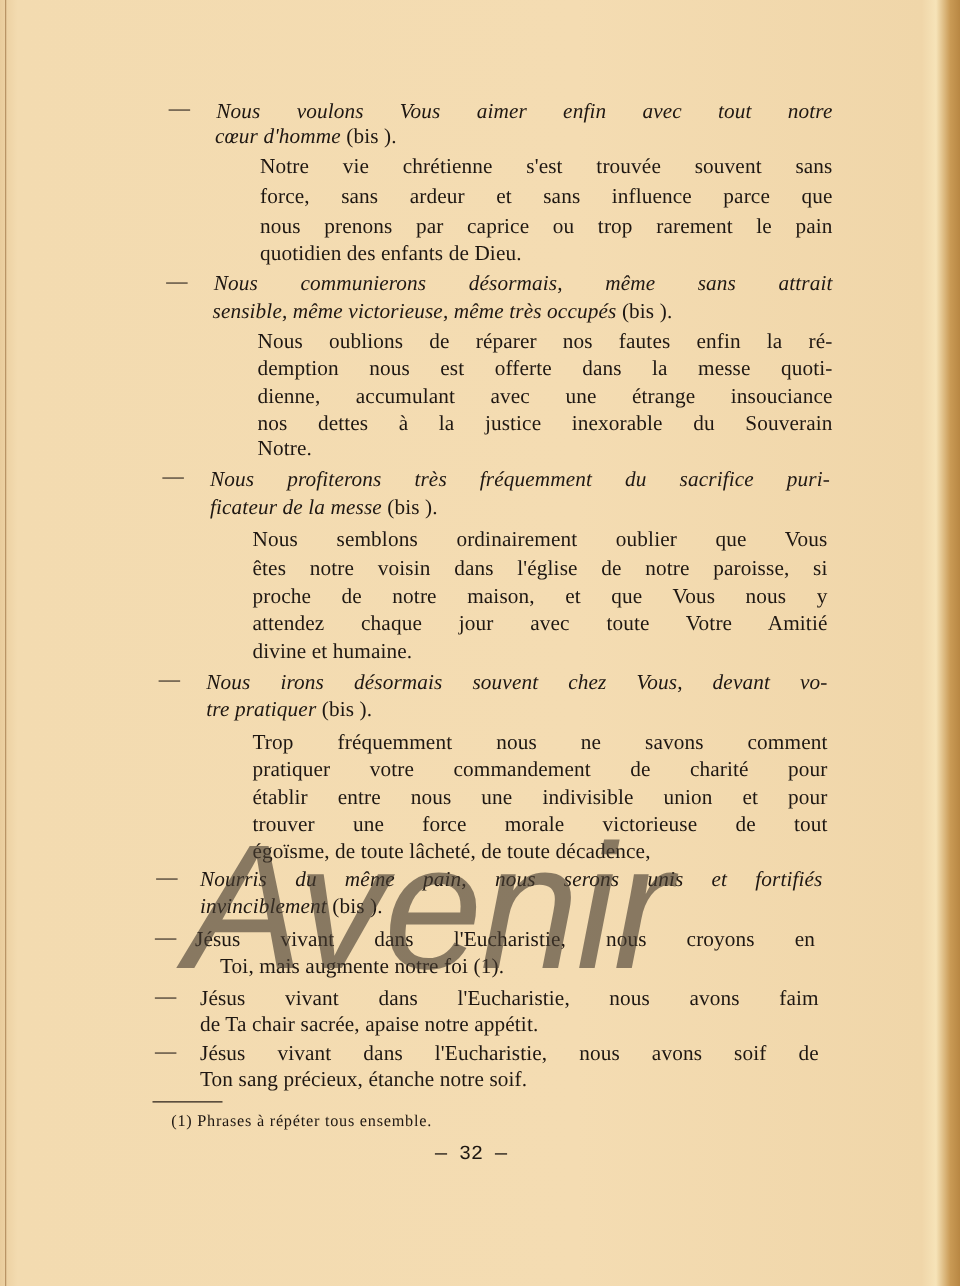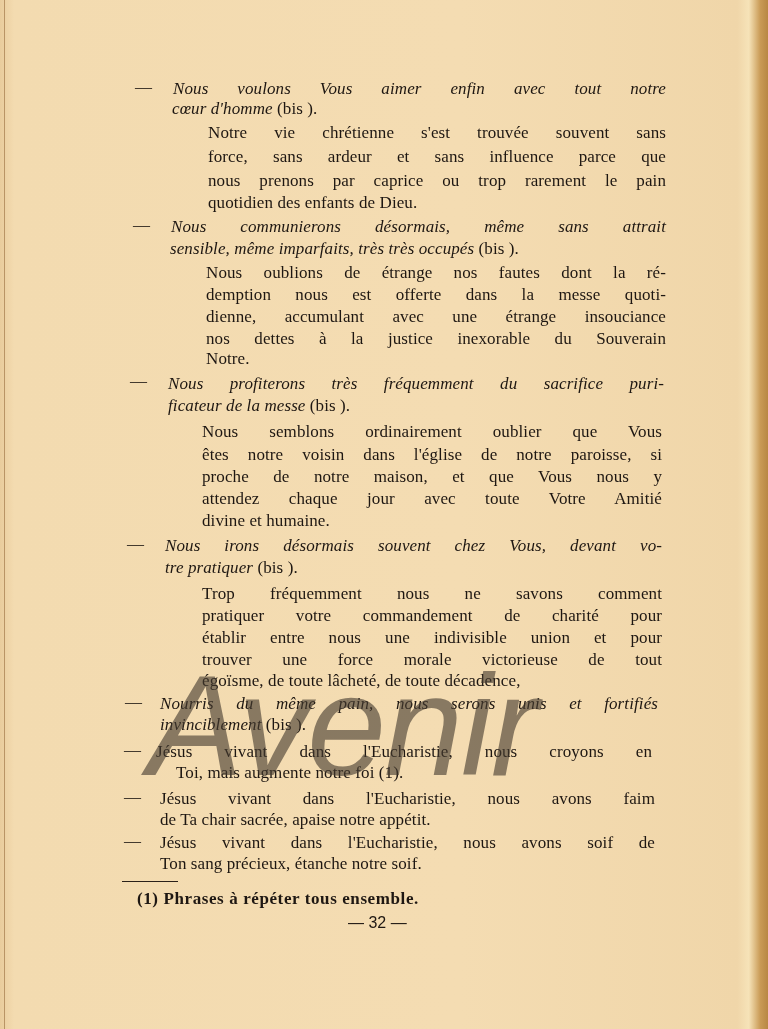--- a/index.html
+++ b/index.html
@@ -16,22 +16,22 @@
   .left-edge { position: absolute; left: 4px; top: 0; width: 1px; height: 1029px; background: #b99465; }
   .content { position: absolute; left: 0; top: 0; width: 768px; }
   .line {
     position: absolute; white-space: nowrap; font-size: 17px; line-height: 22px;
     letter-spacing: 0.1px;
   }
   .it { font-style: italic; }
   .dash { position: absolute; font-size: 17px; line-height: 22px; }
   .just { text-align: justify; text-align-last: justify; }
   .foot-rule { position: absolute; left: 122px; top: 881px; width: 56px; height: 1px; background: #2a2018; }
-  .footnote { position: absolute; left: 137px; top: 889px; font-size: 17px; font-weight: bold; letter-spacing: 0.6px; font-family: "Liberation Serif", serif; }
-  .pagenum { position: absolute; left: 348px; top: 914px; font-size: 16px; font-family: Liberation Sans, sans-serif; }
+  .footnote { position: absolute; left: 137px; top: 889px; font-size: 13px; font-weight: normal; letter-spacing: 0.6px; font-family: "Liberation Serif", serif; }
+  .pagenum { position: absolute; left: 348px; top: 914px; font-size: 16px; font-family: Liberation Mono, monospace; }
   .wm {
     position: absolute; font-family: "Liberation Sans", "DejaVu Sans", sans-serif;
     font-style: italic; color: rgba(70, 60, 48, 0.62); line-height: 1; white-space: nowrap;
     pointer-events: none;
   }
 </style>
 </head>
 <body>
 
 <div class="page">
@@ -42,22 +42,22 @@
     <span class="dash" style="left:135px;top:76px">—</span>
     <span class="line it just" style="left:173px;top:78px;width:493px">Nous voulons Vous aimer enfin avec tout notre</span>
     <span class="line" style="left:172px;top:98px"><span class="it">cœur d'homme</span><span> (bis ).</span></span>
     <span class="line just" style="left:208px;top:122px;width:458px">Notre vie chrétienne s'est trouvée souvent sans</span>
     <span class="line just" style="left:208px;top:146px;width:458px">force, sans ardeur et sans influence parce que</span>
     <span class="line just" style="left:208px;top:170px;width:458px">nous prenons par caprice ou trop rarement le pain</span>
     <span class="line" style="left:208px;top:192px">quotidien des enfants de Dieu.</span>
 
     <span class="dash" style="left:133px;top:214px">—</span>
     <span class="line it just" style="left:171px;top:216px;width:495px">Nous communierons désormais, même sans attrait</span>
-    <span class="line" style="left:170px;top:238px"><span class="it">sensible, même imparfaits, très très occupés</span><span> (bis ).</span></span>
-    <span class="line just" style="left:206px;top:262px;width:460px">Nous oublions de étrange nos fautes dont la ré-</span>
+    <span class="line" style="left:170px;top:238px"><span class="it">sensible, même victorieuse, même très occupés</span><span> (bis ).</span></span>
+    <span class="line just" style="left:206px;top:262px;width:460px">Nous oublions de réparer nos fautes enfin la ré-</span>
     <span class="line just" style="left:206px;top:284px;width:460px">demption nous est offerte dans la messe quoti-</span>
     <span class="line just" style="left:206px;top:306px;width:460px">dienne, accumulant avec une étrange insouciance</span>
     <span class="line just" style="left:206px;top:328px;width:460px">nos dettes à la justice inexorable du Souverain</span>
     <span class="line" style="left:206px;top:348px">Notre.</span>
 
     <span class="dash" style="left:130px;top:370px">—</span>
     <span class="line it just" style="left:168px;top:373px;width:496px">Nous profiterons très fréquemment du sacrifice puri-</span>
     <span class="line" style="left:168px;top:395px"><span class="it">ficateur de la messe</span><span> (bis ).</span></span>
     <span class="line just" style="left:202px;top:421px;width:460px">Nous semblons ordinairement oublier que Vous</span>
     <span class="line just" style="left:202px;top:444px;width:460px">êtes notre voisin dans l'église de notre paroisse, si</span>

